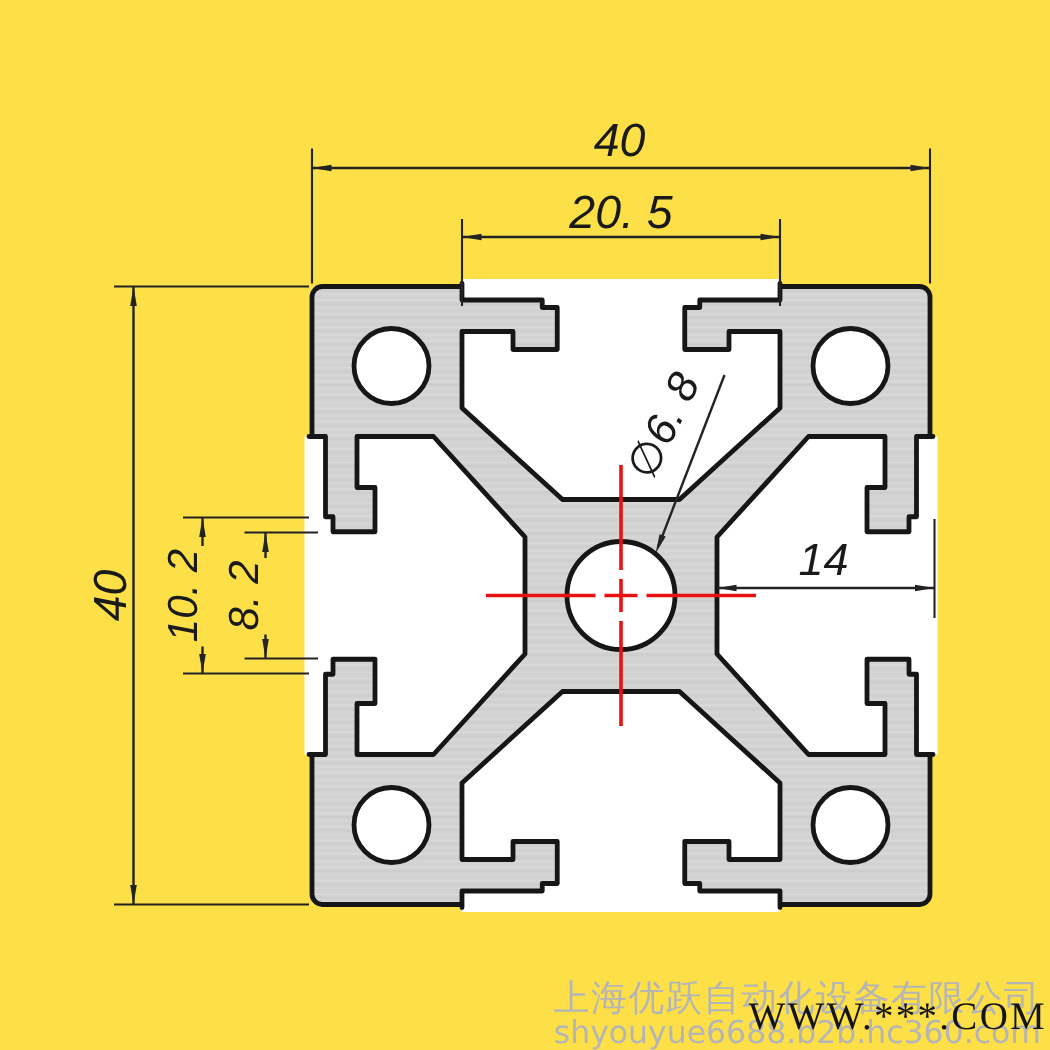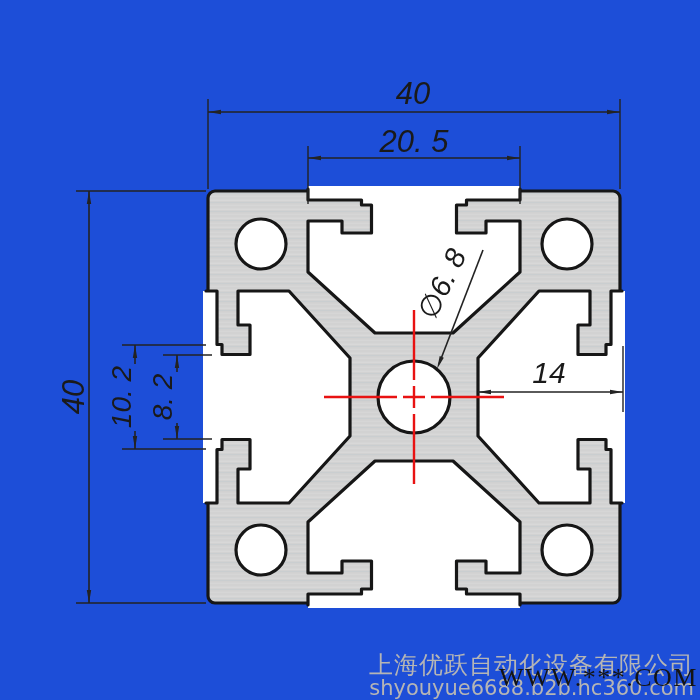--- a/index.html
+++ b/index.html
@@ -1,16 +1,16 @@
 <!DOCTYPE html>
 <html><head>
 <meta charset="utf-8">
 <style>
   html,body{margin:0;padding:0;background:#ffffff;}
-  .stage{width:700px;height:700px;position:relative;background:#1d4ed8;overflow:hidden;
+  .stage{width:700px;height:700px;position:relative;background:#fde047;overflow:hidden;
          font-family:"Liberation Sans","DejaVu Sans",sans-serif;}
   svg{display:block;}
   .outline{fill:none;stroke:#161616;stroke-width:3.2;stroke-linejoin:round;stroke-linecap:round;}
   .cavfill{fill:#ffffff;stroke:none;}
   .hole{fill:#ffffff;stroke:#161616;stroke-width:3.2;}
   .dimline{stroke:#232323;stroke-width:1.6;fill:none;}
   .extline{stroke:#232323;stroke-width:1.4;fill:none;}
   .arrow{fill:#232323;stroke:none;}
   .centerline{stroke:#e81212;stroke-width:2.4;fill:none;}
   .dimtext{fill:#1a1a1a;font-style:italic;font-family:"Liberation Sans","DejaVu Sans",sans-serif;}

